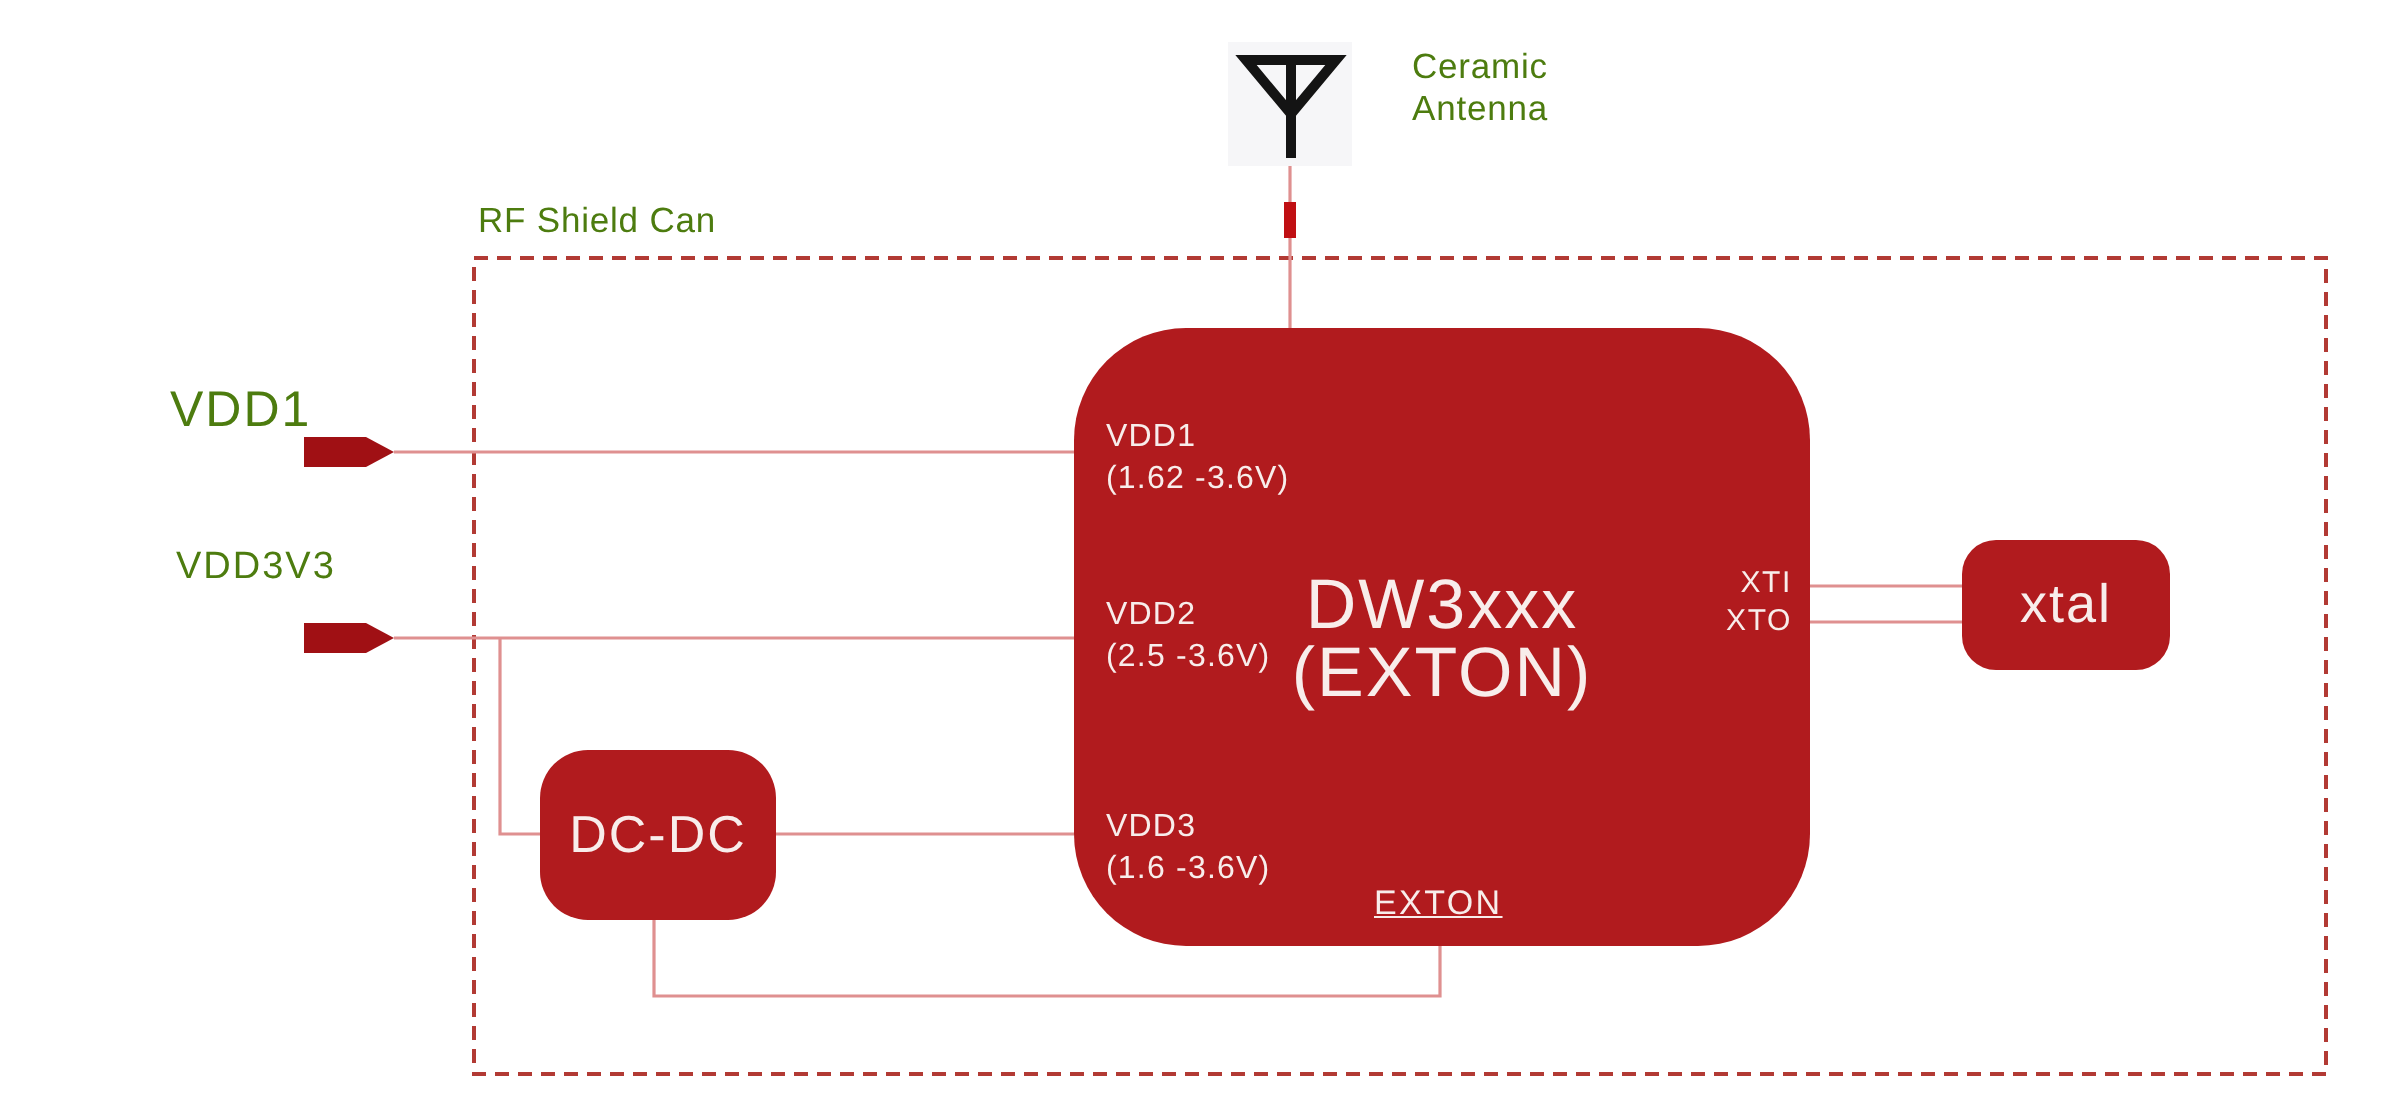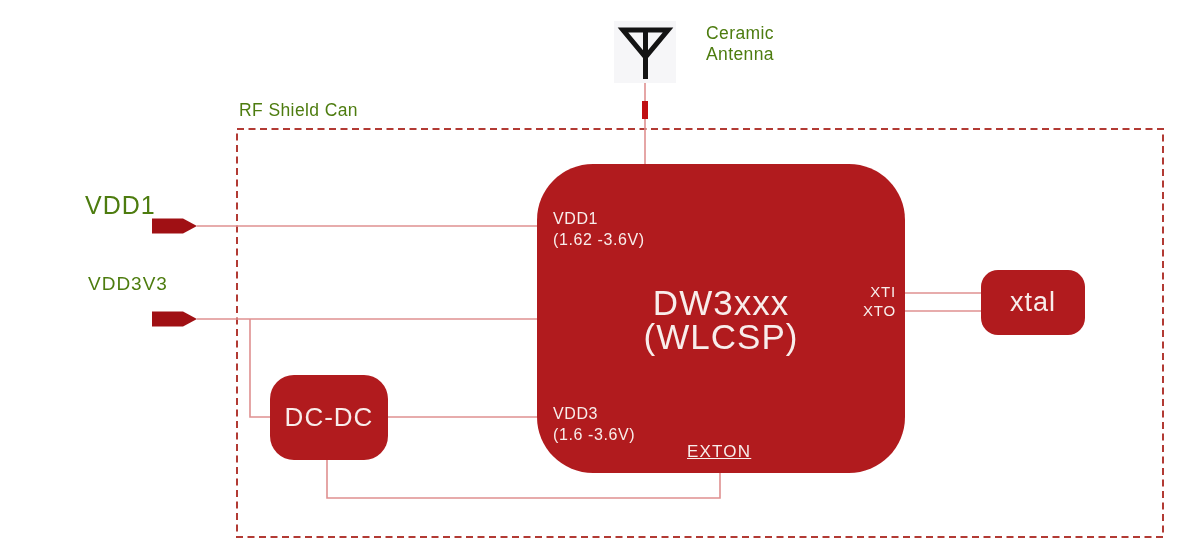--- a/index.html
+++ b/index.html
@@ -88,27 +88,31 @@
   <div class="outside-label" id="label-shield">RF Shield Can</div>
   <div class="outside-label" id="label-antenna">Ceramic Antenna</div>
   <div class="outside-label" id="label-vdd1">VDD1</div>
   <div class="outside-label" id="label-vdd3v3">VDD3V3</div>
 
   <div class="block" id="chip">
     <div class="pin" id="pin-vdd1">
       <div>VDD1</div>
       <div>(1.62 -3.6V)</div>
     </div>
+    <div class="pin" id="pin-vdd2">
+      <div>VDD2</div>
+      <div>(2.5 -3.6V)</div>
+    </div>
     <div class="pin" id="pin-vdd3">
       <div>VDD3</div>
       <div>(1.6 -3.6V)</div>
     </div>
     <div id="chip-title">
       <div>DW3xxx</div>
-      <div>(WLCSP)</div>
+      <div>(EXTON)</div>
     </div>
     <div id="pin-exton">EXTON</div>
     <div id="pins-xt">
       <div>XTI</div>
       <div>XTO</div>
     </div>
   </div>
 
   <div class="block" id="xtal">
     <span>xtal</span>

